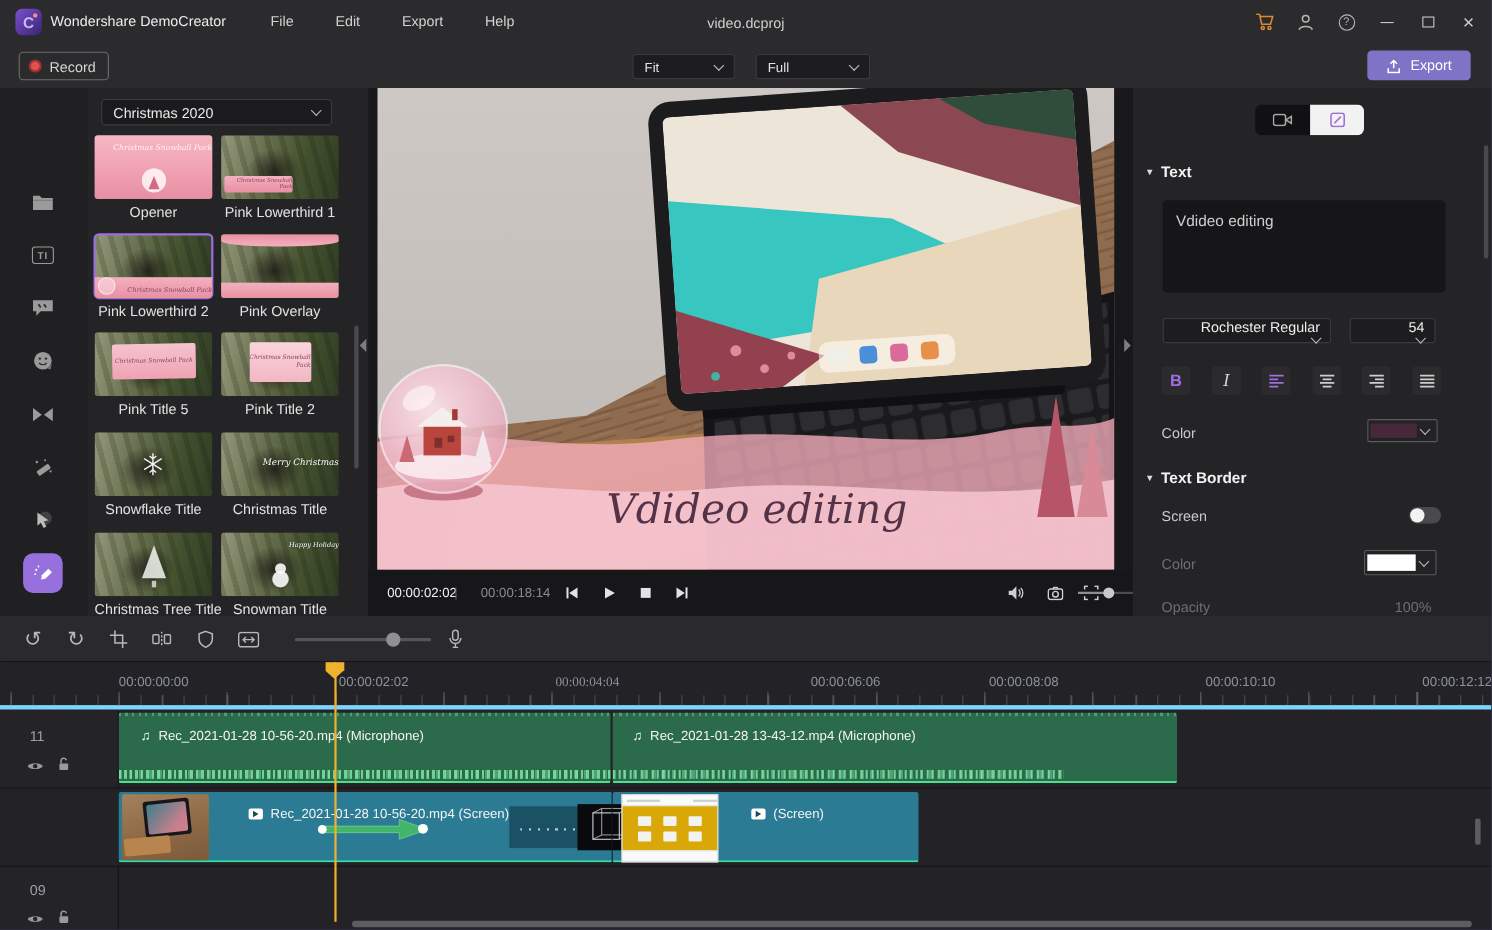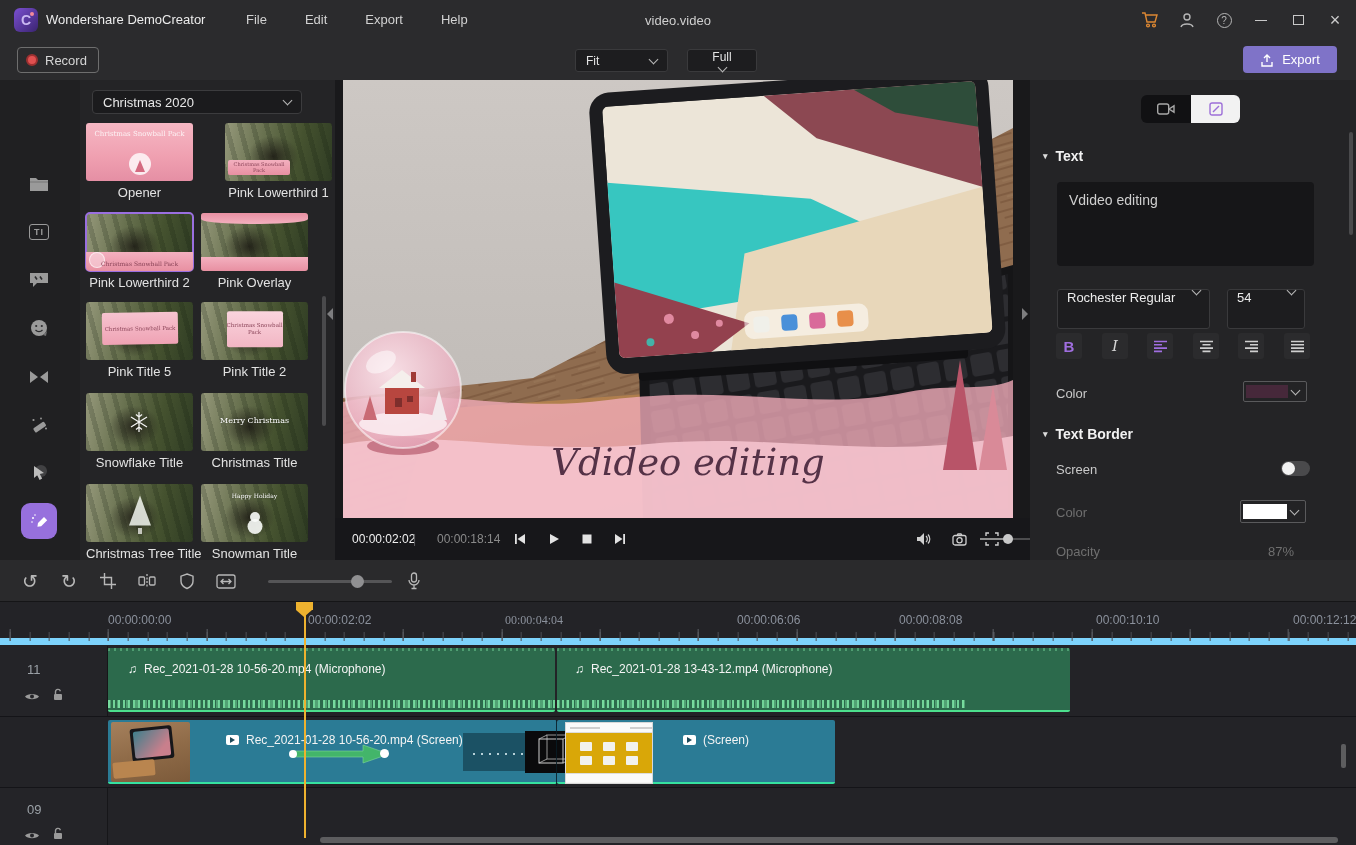--- a/index.html
+++ b/index.html
@@ -43,21 +43,21 @@
           border-radius:4px;color:#e8e8e8;font-size:13px;display:flex;align-items:center;justify-content:space-between;padding:0 10px;}
   .tpl{position:absolute;width:107px;}
   .thumb{position:relative;width:107px;height:58px;border-radius:3px;overflow:hidden;}
   .thumb.selected{outline:2px solid #9a6fe0;outline-offset:-1px;border-radius:4px;}
   .tlabel{width:107px;margin-top:4px;text-align:center;font-size:13px;color:#e2e2e2;white-space:nowrap;}
   .t-pink{background:linear-gradient(180deg,#f6b7c3 0%,#ef9fb0 60%,#e58fa4 100%);}
   .t-vine{background:
     radial-gradient(ellipse 34% 52% at 45% 58%, rgba(24,21,17,.78), rgba(24,21,17,0) 70%),
     repeating-linear-gradient(75deg, rgba(15,25,12,.18) 0 5px, rgba(0,0,0,0) 5px 13px),
     linear-gradient(100deg,#95987a 0%,#68714f 35%,#45522f 68%,#303d24 100%);}
-  .cap{position:absolute;left:0;right:0;text-align:center;font-family:"DejaVu Serif",serif;color:#fff;}
+  .cap{position:absolute;left:0;right:0;text-align:right;font-family:"DejaVu Serif",serif;font-style:italic;color:#fff;}
   .cap-opener{top:7px;font-size:7px;color:#fdf3f5;}
   .band{position:absolute;background:linear-gradient(180deg,#f3b0bf,#e890a2);border-radius:2px;}
   .t-l1 .band{left:3px;bottom:6px;width:62px;height:15px;}
   .t-l1 .cap{left:3px;right:auto;width:62px;bottom:8px;font-size:5px;color:#8a4458;}
   .t-l2 .band{left:0;bottom:0;width:107px;height:19px;border-radius:0;}
   .t-l2 .cap{bottom:4px;font-size:6px;color:#8a4458;}
   .miniglobe{position:absolute;left:3px;bottom:3px;width:16px;height:16px;border-radius:50%;
              background:rgba(250,220,228,.55);border:1px solid rgba(255,255,255,.6);}
   .t-ov .band{left:0;bottom:0;width:107px;height:14px;border-radius:0;}
   .band2{position:absolute;top:0;left:0;width:107px;height:11px;background:linear-gradient(0deg,#f3b0bf,#e890a2);border-radius:0 0 45% 45%;}
@@ -89,40 +89,40 @@
   .collapse{position:absolute;width:0;height:0;border-top:6px solid transparent;border-bottom:6px solid transparent;}
   
   .inspector{position:absolute;left:1030px;top:80px;width:326px;height:480px;background:#242426;color:#cfcfcf;}
   .seg{position:absolute;left:111px;top:15px;width:99px;height:28px;border-radius:6px;overflow:hidden;display:flex;}
   .seg .s1{width:50px;height:28px;background:#111113;display:flex;align-items:center;justify-content:center;}
   .seg .s2{width:49px;height:28px;background:#f2f2f2;display:flex;align-items:center;justify-content:center;}
   .sechead{position:absolute;font-size:14px;font-weight:bold;color:#f2f2f2;display:flex;align-items:center;gap:8px;}
   .sechead .tri{font-size:9px;color:#dcdcdc;}
   .textbox{position:absolute;left:27px;top:102px;width:257px;height:84px;background:#161618;border-radius:4px;
            padding:10px 12px;font-size:14px;color:#cfcfcf;}
-  .fsel{position:absolute;height:40px;background:#1d1d1f;border:1px solid #3a3a3c;border-radius:3px;font-size:13px;
-        color:#ececec;display:flex;align-items:flex-start;justify-content:space-between;padding:0 9px;}
+  .fsel{position:absolute;height:23px;background:#1d1d1f;border:1px solid #3a3a3c;border-radius:3px;font-size:13px;
+        color:#ececec;display:flex;align-items:flex-end;justify-content:space-between;padding:0 9px;flex-direction:column;}
   .fmtbtn{position:absolute;top:253px;width:26px;height:26px;background:#2b2b2d;border-radius:3px;
           display:flex;align-items:center;justify-content:center;}
   .lbl{position:absolute;font-size:13px;color:#c9c9c9;}
   .lbl.dim{color:#6f6f6f;}
   .swatch{position:absolute;height:21px;border:1px solid #5a5a5c;border-radius:2px;background:#232325;
           display:flex;align-items:center;padding:2px;}
   .swatch .col{width:42px;height:13px;margin-right:4px;}
   .toggle{position:absolute;width:29px;height:15px;border-radius:8px;background:#4a4a4c;}
   .toggle i{position:absolute;left:1px;top:1px;width:13px;height:13px;border-radius:50%;background:#f2f2f2;}
   .inscroll{position:absolute;left:319px;top:52px;width:4px;height:103px;border-radius:2px;background:#4a4a4c;}
   
   .edittools{position:absolute;left:0;top:560px;width:1356px;height:42px;background:#2a2a2c;border-bottom:1px solid #151517;}
   .etool{position:absolute;top:9px;width:24px;height:24px;display:flex;align-items:center;justify-content:center;color:#b8b8b8;}
   .zoomtrack{position:absolute;left:268px;top:20px;width:124px;height:3px;background:#555557;border-radius:2px;}
   .zoomknob{position:absolute;left:83px;top:-5px;width:13px;height:13px;border-radius:50%;background:#909092;}
   
   .timeline{position:absolute;left:0;top:602px;width:1356px;height:243px;background:#232327;}
-  .ruler{position:absolute;left:0;top:0;width:1356px;height:43px;border-bottom:7px solid #7dd3fc;}
+  .ruler{position:absolute;left:0;top:0;width:1356px;height:43px;border-bottom:4px solid #7dd3fc;}
   .rlabel{position:absolute;top:11px;font-size:12px;color:#8b919c;white-space:nowrap;}
   .minorticks{position:absolute;left:0;top:30px;width:1356px;height:9px;
       background:repeating-linear-gradient(90deg,#4b4e54 0 1px,transparent 1px 19.67px);background-position-x:9.65px;}
   .majorticks{position:absolute;left:0;top:27px;width:1356px;height:12px;
       background:repeating-linear-gradient(90deg,#5d6066 0 1px,transparent 1px 98.33px);background-position-x:9.67px;}
   .trackhead{position:absolute;left:0;width:108px;background:#242428;border-right:1px solid #161619;}
   .tnum{position:absolute;left:27px;font-size:13px;color:#9aa0a6;}
   .ticon{position:absolute;width:16px;height:14px;display:flex;align-items:center;justify-content:center;}
   .rowsep{position:absolute;left:0;width:1356px;height:1px;background:#141418;}
   .clip{position:absolute;border-radius:2px;}
@@ -168,21 +168,21 @@
 
   <div class="titlebar">
     <div class="logo">C<i></i></div>
     <div class="appname">Wondershare DemoCreator</div>
     <div class="menus">
       <span>File</span>
       <span>Edit</span>
       <span>Export</span>
       <span>Help</span>
     </div>
-    <div class="doctitle">video.video</div>
+    <div class="doctitle">video.dcproj</div>
     <div class="winicons">
       <span class="wbtn">
         <svg width="18" height="16" viewBox="0 0 18 16" fill="none" stroke="#dd8833" stroke-width="1.4">
           <path d="M1 1h3l2 9h8l2-7H5"></path>
             <circle cx="7" cy="13.5" r="1.4"></circle>
             <circle cx="13" cy="13.5" r="1.4"></circle>
           </svg>
       </span>
       <span class="wbtn">
         <svg width="16" height="16" viewBox="0 0 16 16" fill="none" stroke="#b5b5b5" stroke-width="1.4">
@@ -207,21 +207,21 @@
 
   <div class="topbar">
     <div class="recordbtn">
       <span class="recdot"></span>
       <span>Record</span>
     </div>
     <div class="ddl" style="left:575px;top:9px;width:93px;">
       <span>Fit</span>
       <span class="chev"></span>
     </div>
-    <div class="ddl" style="left:687px;top:9px;width:70px;flex-direction:column;">
+    <div class="ddl" style="left:687px;top:9px;width:104px;">
       <span>Full</span>
       <span class="chev"></span>
     </div>
     <div class="exportbtn">
       <svg width="14" height="14" viewBox="0 0 14 14" fill="none" stroke="#ffffff" stroke-width="1.4">
         <path d="M2 9v4h10V9"></path>
           <path d="M7 2v7M4 5l3-3 3 3"></path>
         </svg>
       <span>Export</span>
     </div>
@@ -290,21 +290,21 @@
 
     <div class="tpl" style="left:6px;top:43px;">
       <div class="thumb t-pink">
         <span class="cap cap-opener">Christmas Snowball Pack</span>
         <div class="globe">
             <i></i>
           </div>
       </div>
       <div class="tlabel">Opener</div>
     </div>
-    <div class="tpl" style="left:121px;top:43px;margin-left:24px;">
+    <div class="tpl" style="left:121px;top:43px;">
       <div class="thumb t-vine t-l1">
         <div class="band"></div>
         <span class="cap">Christmas Snowball Pack</span>
       </div>
       <div class="tlabel">Pink Lowerthird 1</div>
     </div>
     <div class="tpl" style="left:6px;top:133px;">
       <div class="thumb t-vine t-l2 selected">
         <div class="band"></div>
         <div class="miniglobe"></div>
@@ -561,21 +561,21 @@
     <span class="lbl" style="left:26px;top:382px;">Screen</span>
     <div class="toggle" style="left:251px;top:381px;">
         <i></i>
       </div>
     <span class="lbl dim" style="left:26px;top:425px;">Color</span>
     <div class="swatch" style="left:210px;top:420px;width:66px;height:23px;">
       <span class="col" style="background:#ffffff;width:44px;height:15px;"></span>
       <span class="chev"></span>
     </div>
     <span class="lbl dim" style="left:26px;top:464px;">Opacity</span>
-    <span class="lbl dim" style="left:238px;top:464px;">87%</span>
+    <span class="lbl dim" style="left:238px;top:464px;">100%</span>
     <div class="inscroll"></div>
   </div>
 
   <div class="edittools">
     <span class="etool" style="left:18px;font-size:19px;">↺</span>
     <span class="etool" style="left:57px;font-size:19px;">↻</span>
     <span class="etool" style="left:96px;">
       <svg width="16" height="16" viewBox="0 0 16 16" fill="none" stroke="#b8b8b8" stroke-width="1.4">
           <path d="M4.5 0v11.5H16M0 4.5h11.5V16"></path>
         </svg>

